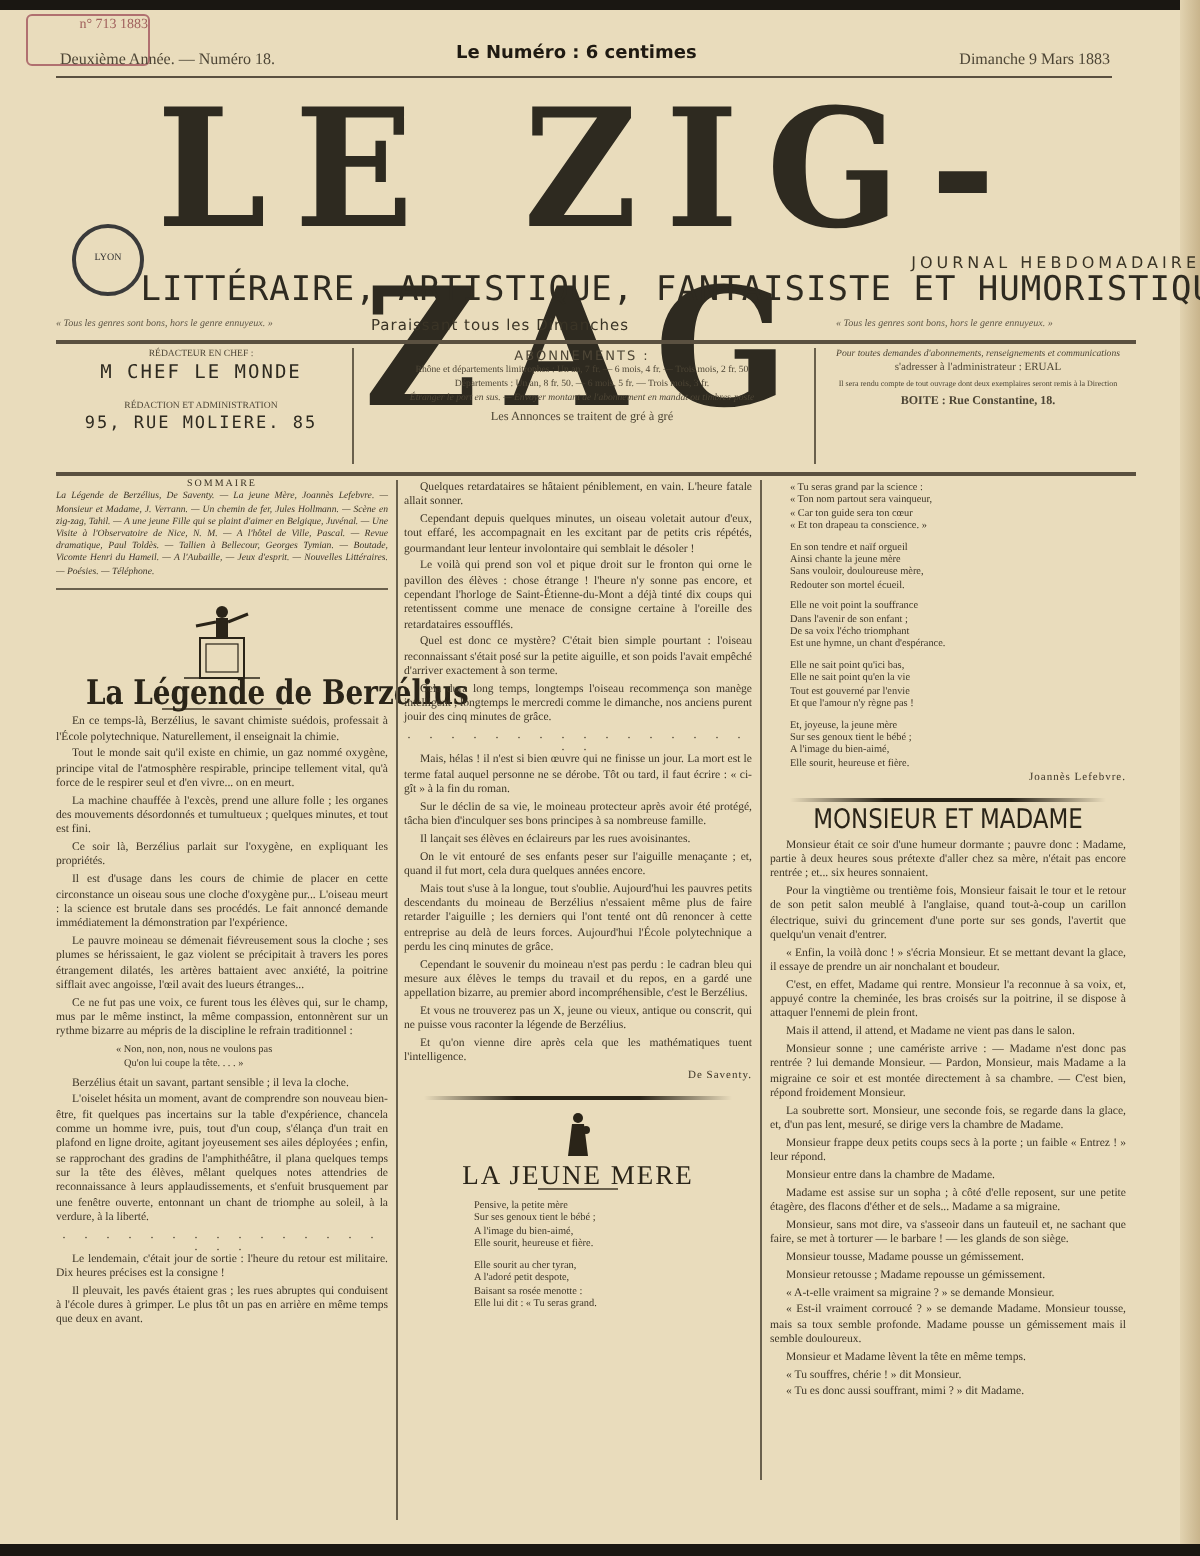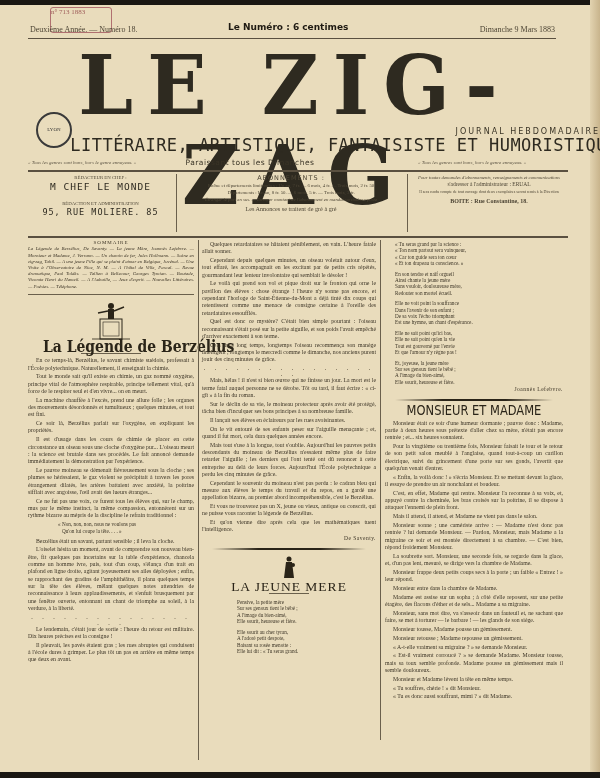--- a/index.html
+++ b/index.html
@@ -6,21 +6,21 @@
   body {
     width: 600px; height: 778px; overflow: hidden;
     background: #e9dcbc;
     font-family: "Liberation Serif", serif;
     color: #2b2418;
     position: relative;
   }
   .topbar { position: absolute; left: 0; top: 0; width: 600px; height: 5px; background: #1a1712; }
   .botbar { position: absolute; left: 0; bottom: 0; width: 600px; height: 6px; background: #1a1712; }
   .rightedge { position: absolute; right: 0; top: 0; width: 10px; height: 778px; background: linear-gradient(to right, #e2d3b0, #c8b48c); }
-  .stamp-box { position: absolute; left: 13px; top: 7px; width: 60px; height: 24px; border: 1px solid #b07070; border-radius: 3px; color: #a0605c; font-size: 7px; text-align: left; line-height: 8px; margin-left: 37px; }
+  .stamp-box { position: absolute; left: 13px; top: 7px; width: 60px; height: 24px; border: 1px solid #b07070; border-radius: 3px; color: #a0605c; font-size: 7px; text-align: right; line-height: 8px; }
   .dateline { position: absolute; left: 30px; top: 21px; width: 530px; height: 14px; font-size: 8px; color: #4d4535; }
   .dateline .left { position: absolute; left: 0; top: 4px; }
   .dateline .mid { position: absolute; left: 198px; top: 1px; font-family: "DejaVu Sans", sans-serif; font-weight: bold; font-size: 9px; color: #1f1a12; }
   .dateline .right { position: absolute; right: 5px; top: 4px; }
   .rule { position: absolute; background: #5a5040; }
   .masthead { position: absolute; left: 25px; top: 45px; width: 540px; height: 85px; }
   .masthead .title {
     font-family: "DejaVu Serif", serif; font-weight: bold; font-size: 78px;
     letter-spacing: 14px; color: #2e2a20; text-align: center; line-height: 85px;
     transform: scaleY(1.05);

